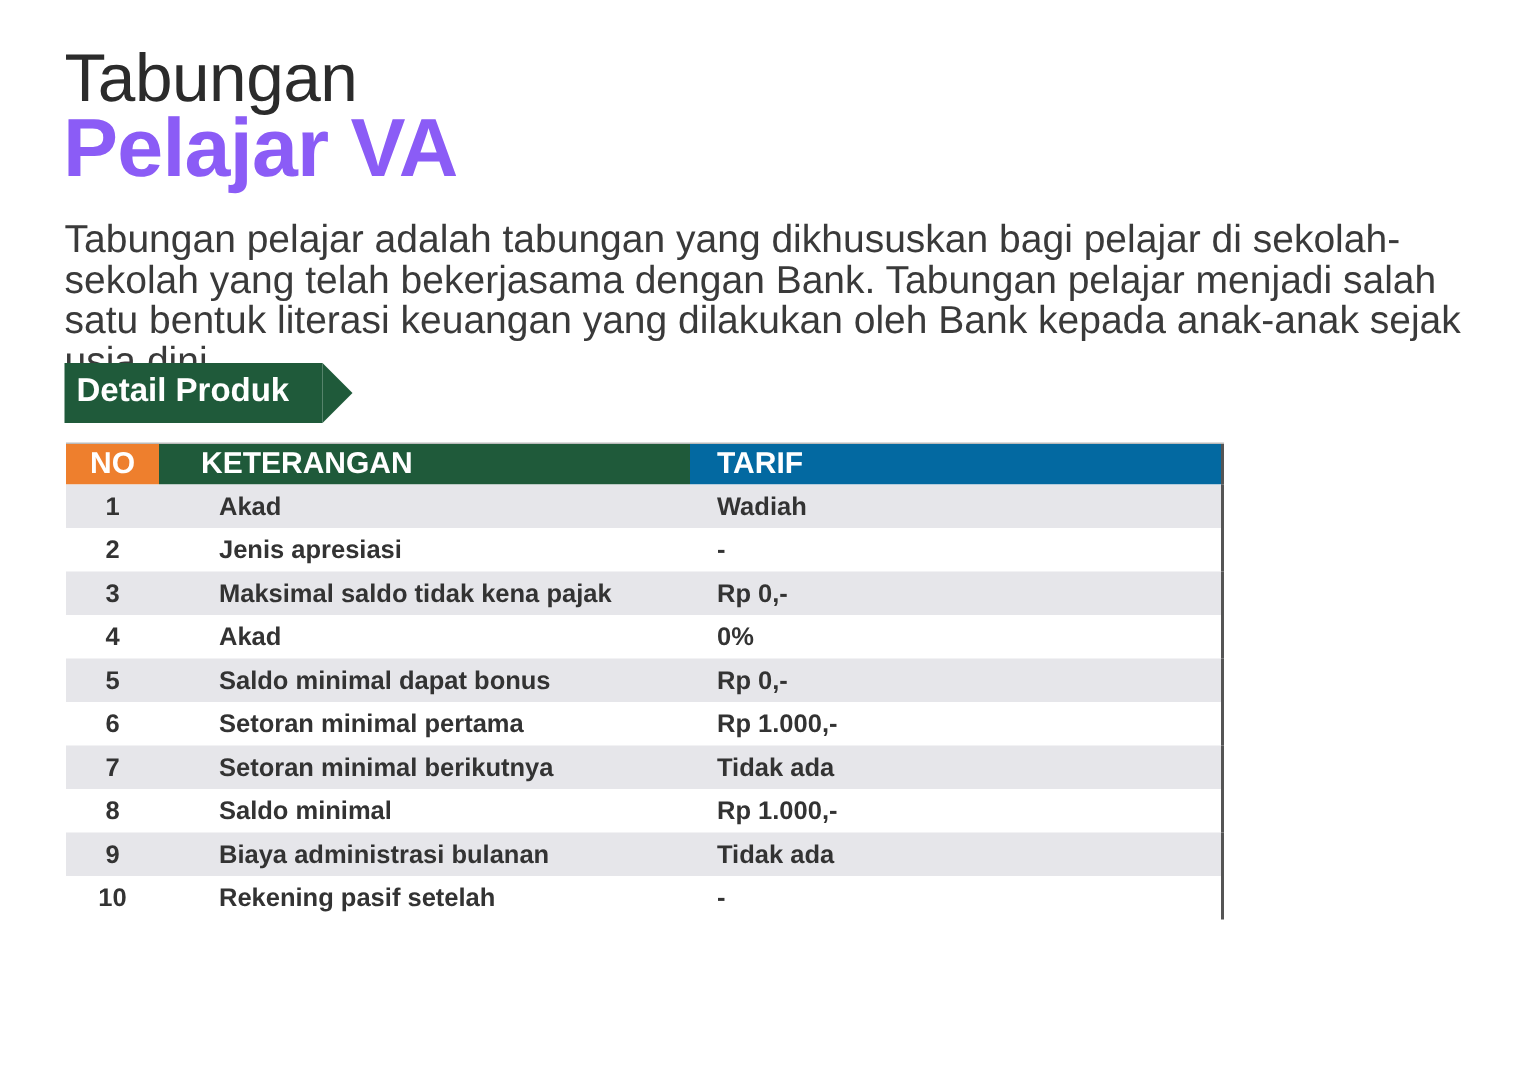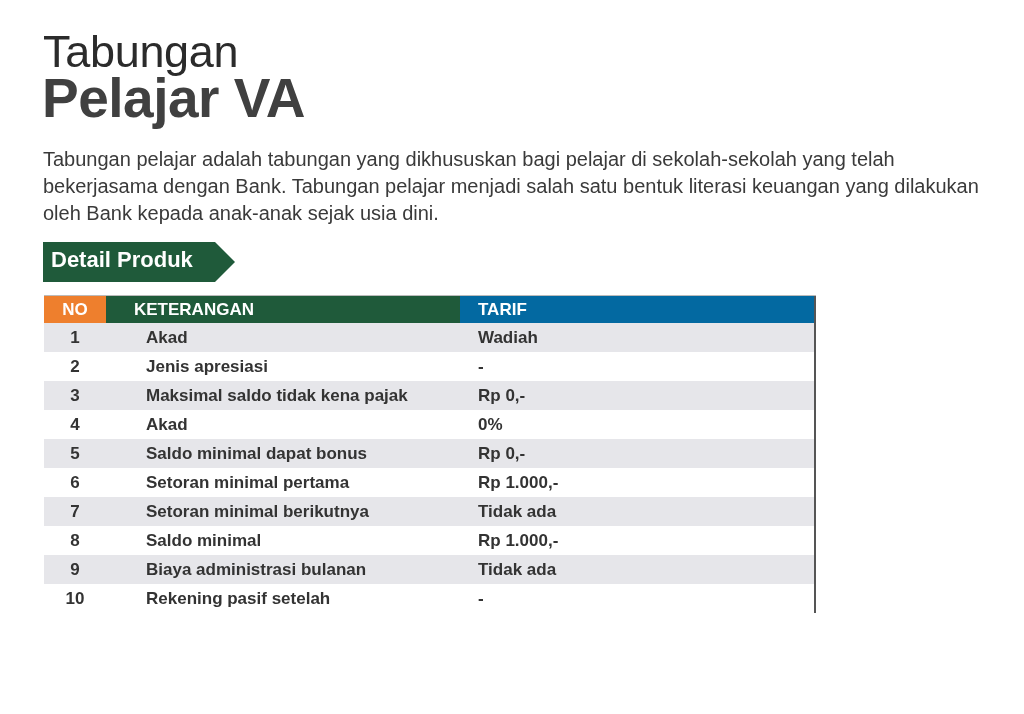--- a/index.html
+++ b/index.html
@@ -1,26 +1,26 @@
 <!DOCTYPE html>
 <html><head>
 <meta charset="utf-8">
 <style>
   html, body { margin:0; padding:0; background:#ffffff; }
   body { width:1024px; height:714px; position:relative; overflow:hidden; font-family:"Liberation Sans", sans-serif; color:#333; }
   .subtitle { position:absolute; left:43px; top:26px; font-size:45px; color:#2b2b2b; letter-spacing:-0.3px; }
-  .title { position:absolute; left:42px; top:66px; font-size:55px; font-weight:bold; color:#404040; letter-spacing:-0.5px; }
-  .desc { position:absolute; left:43px; top:146px; width:940px; font-size:20px; line-height:27px; color:#3a3a3a; }
+  .title { position:absolute; left:42px; top:66px; font-size:55px; font-weight:bold; color:#8b5cf6; letter-spacing:-0.5px; }
+  .desc { position:absolute; left:43px; top:146px; width:940px; font-size:26px; line-height:27px; color:#3a3a3a; }
   .section { position:absolute; left:43px; top:242px; height:40px; width:192px; }
   .section .bar { position:absolute; left:0; top:0; width:172px; height:40px; background:#1f5a3a; }
   .section .arrow { position:absolute; left:172px; top:0; width:0; height:0; border-top:20px solid transparent; border-bottom:20px solid transparent; border-left:20px solid #1f5a3a; }
   .section .label { position:absolute; left:8px; top:5px; font-size:22px; font-weight:bold; color:#ffffff; }
   .hr { position:absolute; left:44px; top:295px; width:772px; height:1px; background:#bbb; }
   table { position:absolute; left:44px; top:296px; width:772px; border-collapse:collapse; font-size:17px; border-right:2px solid #555; }
-  th { height:27px; text-align:left; color:#fff; font-weight:bold; font-size:17px; padding:0; }
+  th { height:27px; text-align:left; color:#fff; font-weight:bold; font-size:20px; padding:0; }
   th.no { background:#ee7f2d; text-align:center; width:62px; }
   th.ket { background:#1f5a3a; padding-left:28px; width:326px; }
   th.tarif { background:#0369a1; padding-left:18px; }
   td { height:29px; padding:0; font-weight:bold; color:#333; }
   td.no { text-align:center; width:62px; }
   td.ket { padding-left:40px; }
   td.tarif { padding-left:18px; }
   tr.alt td { background:#e6e6ea; }
 </style>
 </head>

